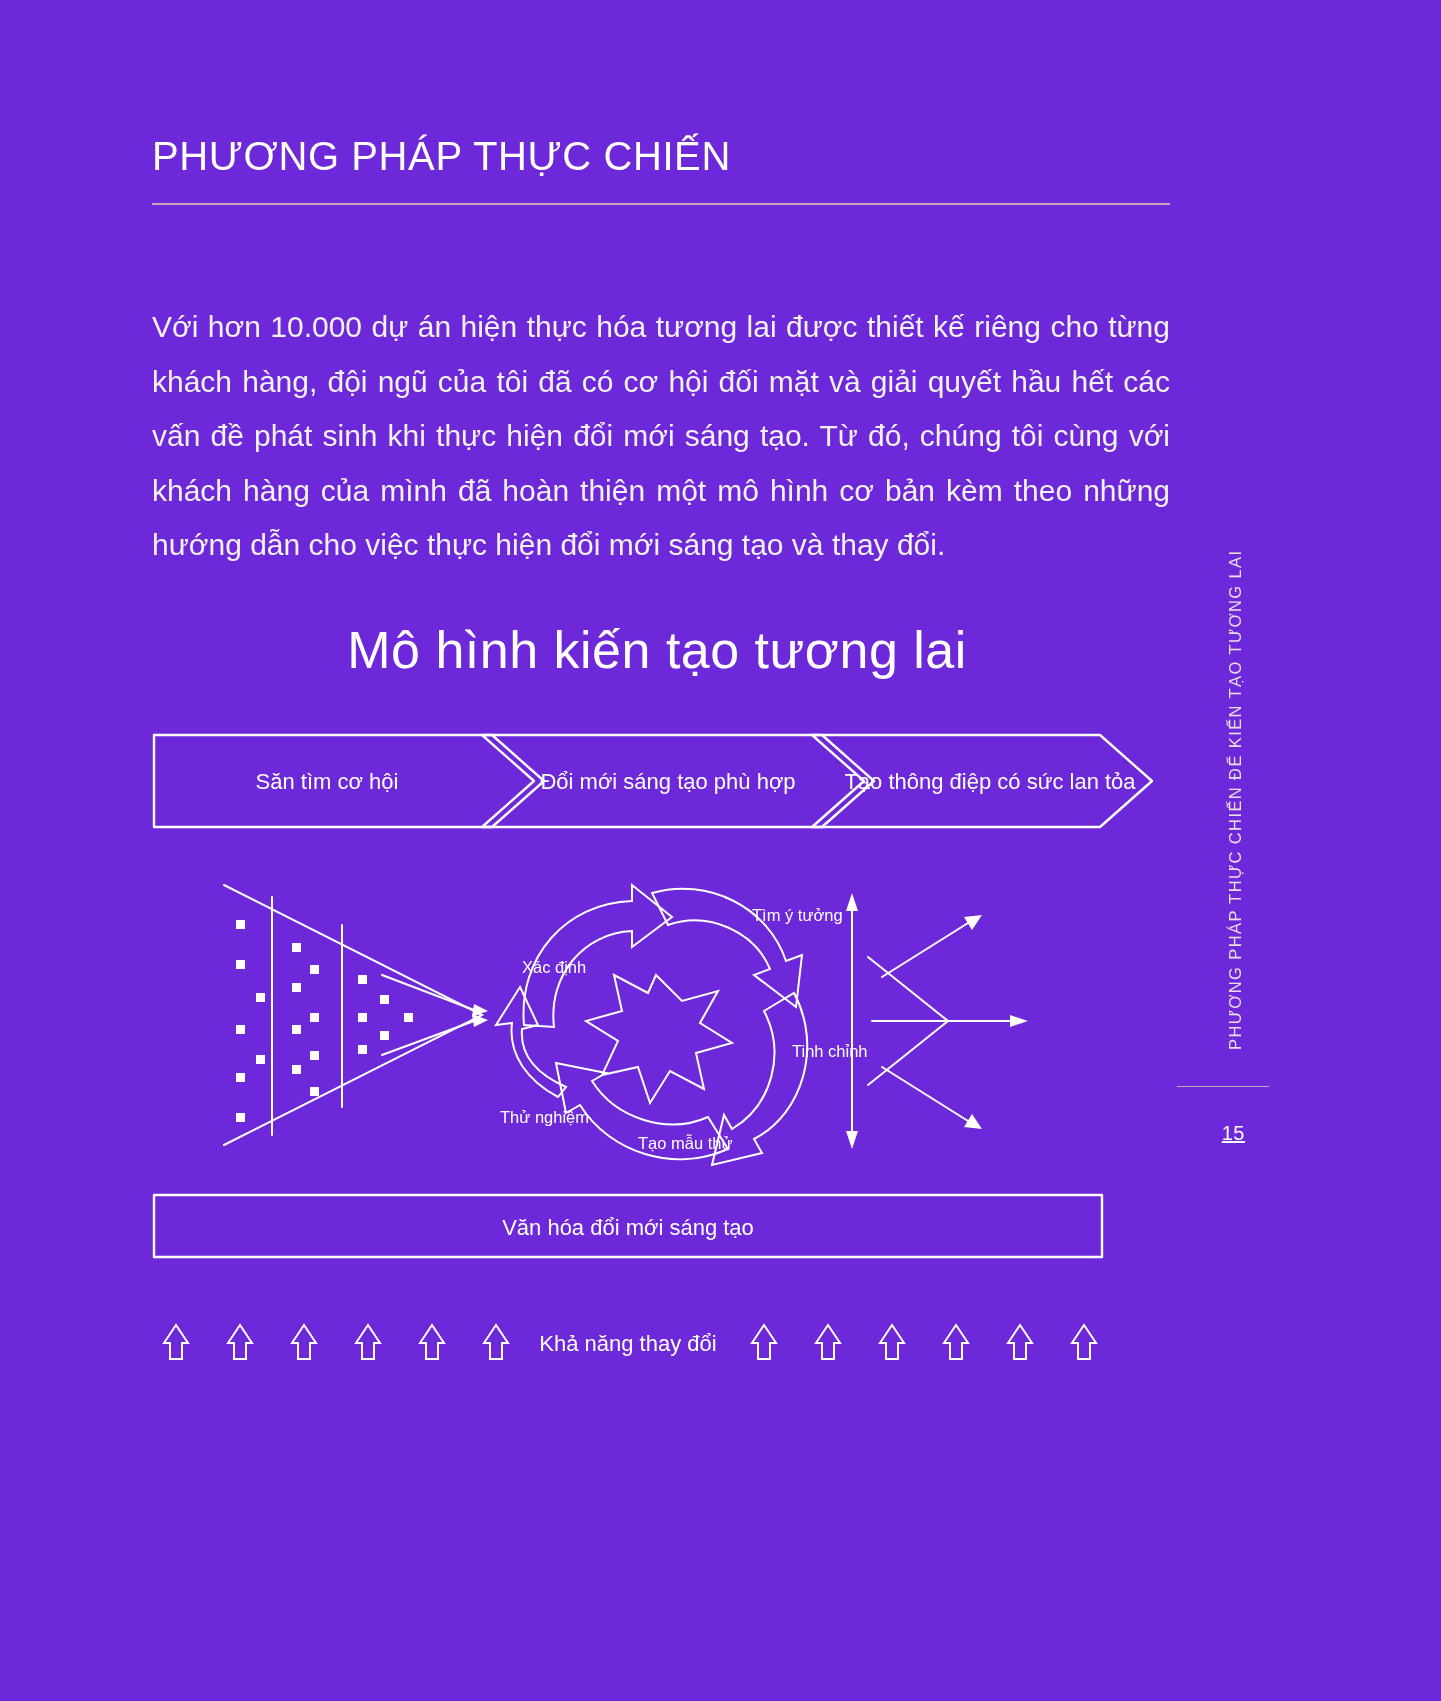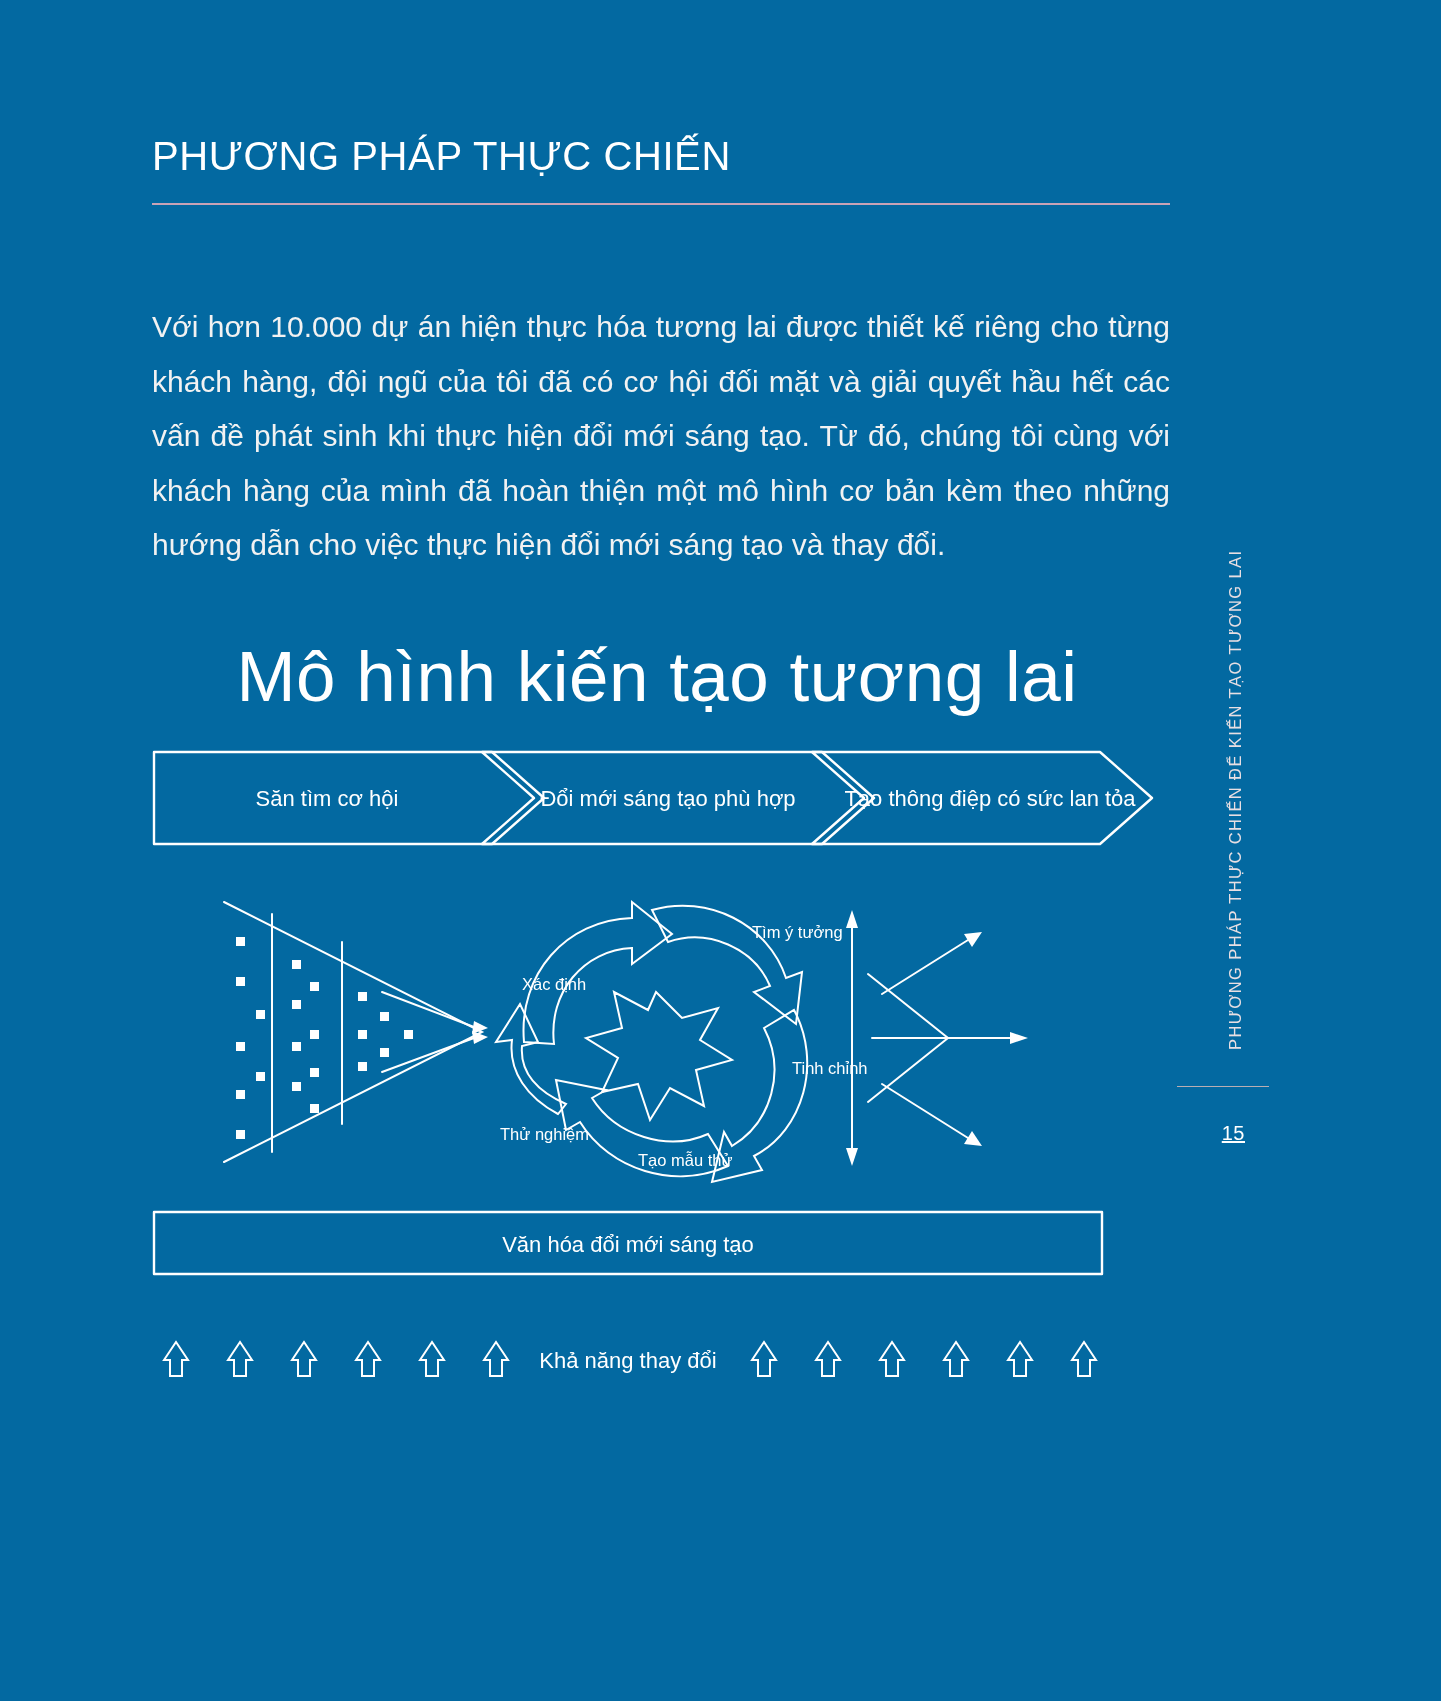--- a/index.html
+++ b/index.html
@@ -13,21 +13,21 @@
     position: relative;
     font-family: "Liberation Sans", sans-serif;
     color: #ffffff;
     overflow: hidden;
   }
 
   
   .page {
     position: absolute;
     inset: 0;
-    background: #0369a1;
+    background: #6d28d9;
   }
 
   
   .header {
     position: absolute;
     left: 152px;
     top: 128px;
     width: 1020px;
   }
   .title-line {
@@ -61,31 +61,31 @@
   
   .diagram {
     position: absolute;
     left: 152px;
     top: 620px;
     width: 1010px;
     height: 790px;
   }
   .diagram-title {
     text-align: center;
-    font-size: 71px;
+    font-size: 52px;
     font-weight: 300;
     letter-spacing: 0.5px;
     color: #ffffff;
-    margin-top: 16px;
+    margin-top: 0;
   }
 
   .svg-wrap {
     position: absolute;
     left: 0;
-    top: 122px;
+    top: 105px;
     width: 1010px;
     height: 680px;
   }
   svg { display: block; }
   .stroke {
     fill: none;
     stroke: #ffffff;
     stroke-width: 2.4;
     stroke-linejoin: round;
     stroke-linecap: round;

